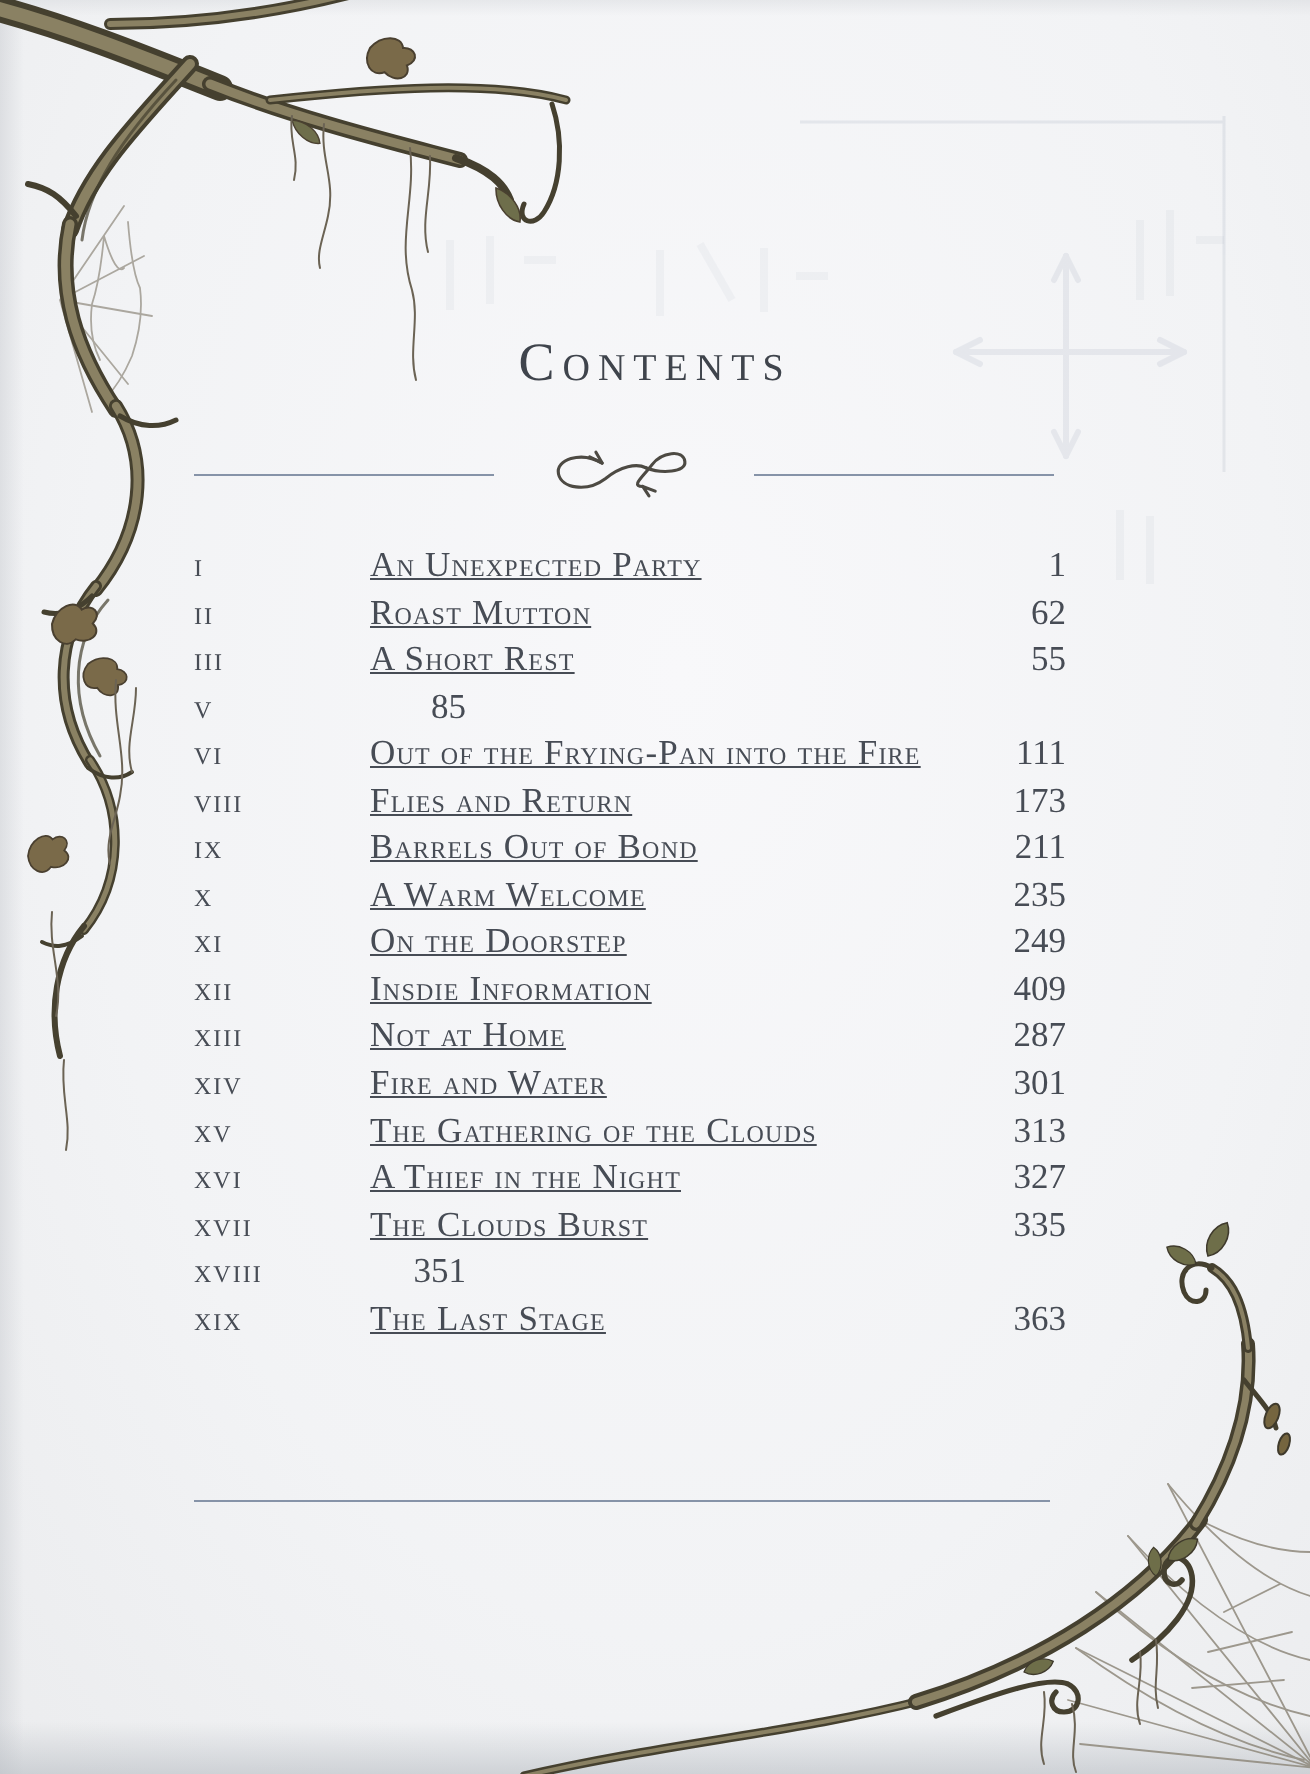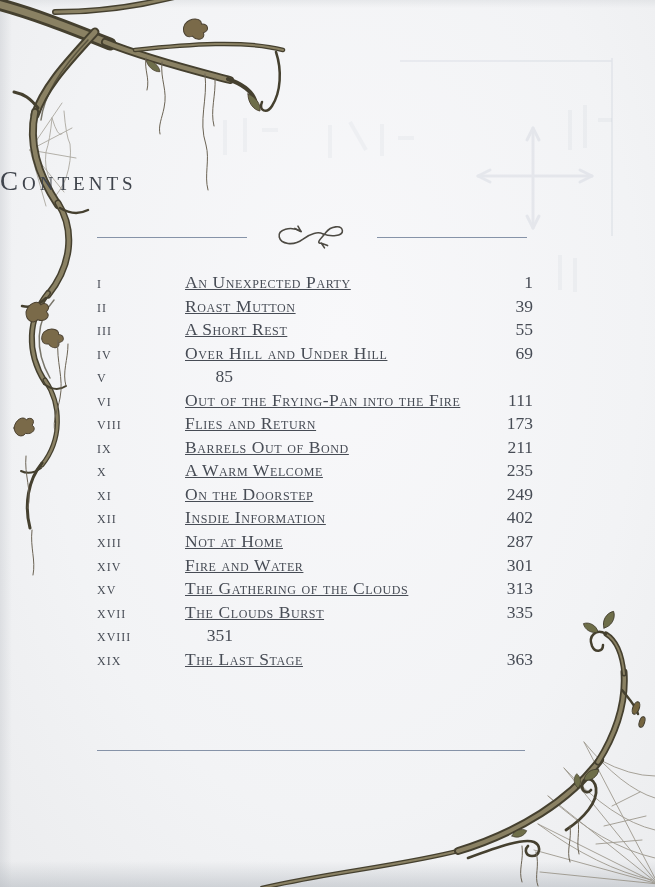--- a/index.html
+++ b/index.html
@@ -10,21 +10,21 @@
     font-family:"Liberation Serif","DejaVu Serif",serif;
     background:
       linear-gradient(to top, rgba(185,190,196,.6), rgba(185,190,196,0) 26px),
       linear-gradient(to right, rgba(198,201,206,.45), rgba(198,201,206,0) 12px),
       linear-gradient(to bottom, rgba(205,208,212,.35), rgba(205,208,212,0) 8px),
       radial-gradient(ellipse at 52% 38%, #f8f8fa 0%, #f2f3f5 62%, #ebecee 100%);
   }
   .art{position:absolute;left:0;top:0;width:655px;height:887px;pointer-events:none;}
   .title{
     position:absolute;left:0;top:166px;width:100%;
-    text-align:left;
+    text-align:center;
     font-size:27px;
     font-variant:small-caps;
     letter-spacing:4px;
     color:#3f444c;
   }
   .divider{
     position:absolute;left:97px;top:224px;width:430px;height:26px;
     display:flex;align-items:center;
   }
   .rule{flex:1;height:1px;background:#8693a8;}
@@ -218,33 +218,28 @@
 
   <div class="toc">
     <div class="row">
         <span class="num">I</span>
         <span class="ttl">An Unexpected Party</span>
         <span class="pg">1</span>
       </div>
     <div class="row">
         <span class="num">II</span>
         <span class="ttl">Roast Mutton</span>
-        <span class="pg">39</span>
+        <span class="pg">62</span>
       </div>
     <div class="row">
         <span class="num">III</span>
         <span class="ttl">A Short Rest</span>
         <span class="pg">55</span>
       </div>
     <div class="row">
-        <span class="num">IV</span>
-        <span class="ttl">Over Hill and Under Hill</span>
-        <span class="pg">69</span>
-      </div>
-    <div class="row">
         <span class="num">V</span>
         <span class="pg">85</span>
       </div>
     <div class="row">
         <span class="num">VI</span>
         <span class="ttl">Out of the Frying-Pan into the Fire</span>
         <span class="pg">111</span>
       </div>
     <div class="row">
         <span class="num">VIII</span>
@@ -262,38 +257,43 @@
         <span class="pg">235</span>
       </div>
     <div class="row">
         <span class="num">XI</span>
         <span class="ttl">On the Doorstep</span>
         <span class="pg">249</span>
       </div>
     <div class="row">
         <span class="num">XII</span>
         <span class="ttl">Insdie Information</span>
-        <span class="pg">402</span>
+        <span class="pg">409</span>
       </div>
     <div class="row">
         <span class="num">XIII</span>
         <span class="ttl">Not at Home</span>
         <span class="pg">287</span>
       </div>
     <div class="row">
         <span class="num">XIV</span>
         <span class="ttl">Fire and Water</span>
         <span class="pg">301</span>
       </div>
     <div class="row">
         <span class="num">XV</span>
         <span class="ttl">The Gathering of the Clouds</span>
         <span class="pg">313</span>
       </div>
     <div class="row">
+        <span class="num">XVI</span>
+        <span class="ttl">A Thief in the Night</span>
+        <span class="pg">327</span>
+      </div>
+    <div class="row">
         <span class="num">XVII</span>
         <span class="ttl">The Clouds Burst</span>
         <span class="pg">335</span>
       </div>
     <div class="row">
         <span class="num">XVIII</span>
         <span class="pg">351</span>
       </div>
     <div class="row">
         <span class="num">XIX</span>

